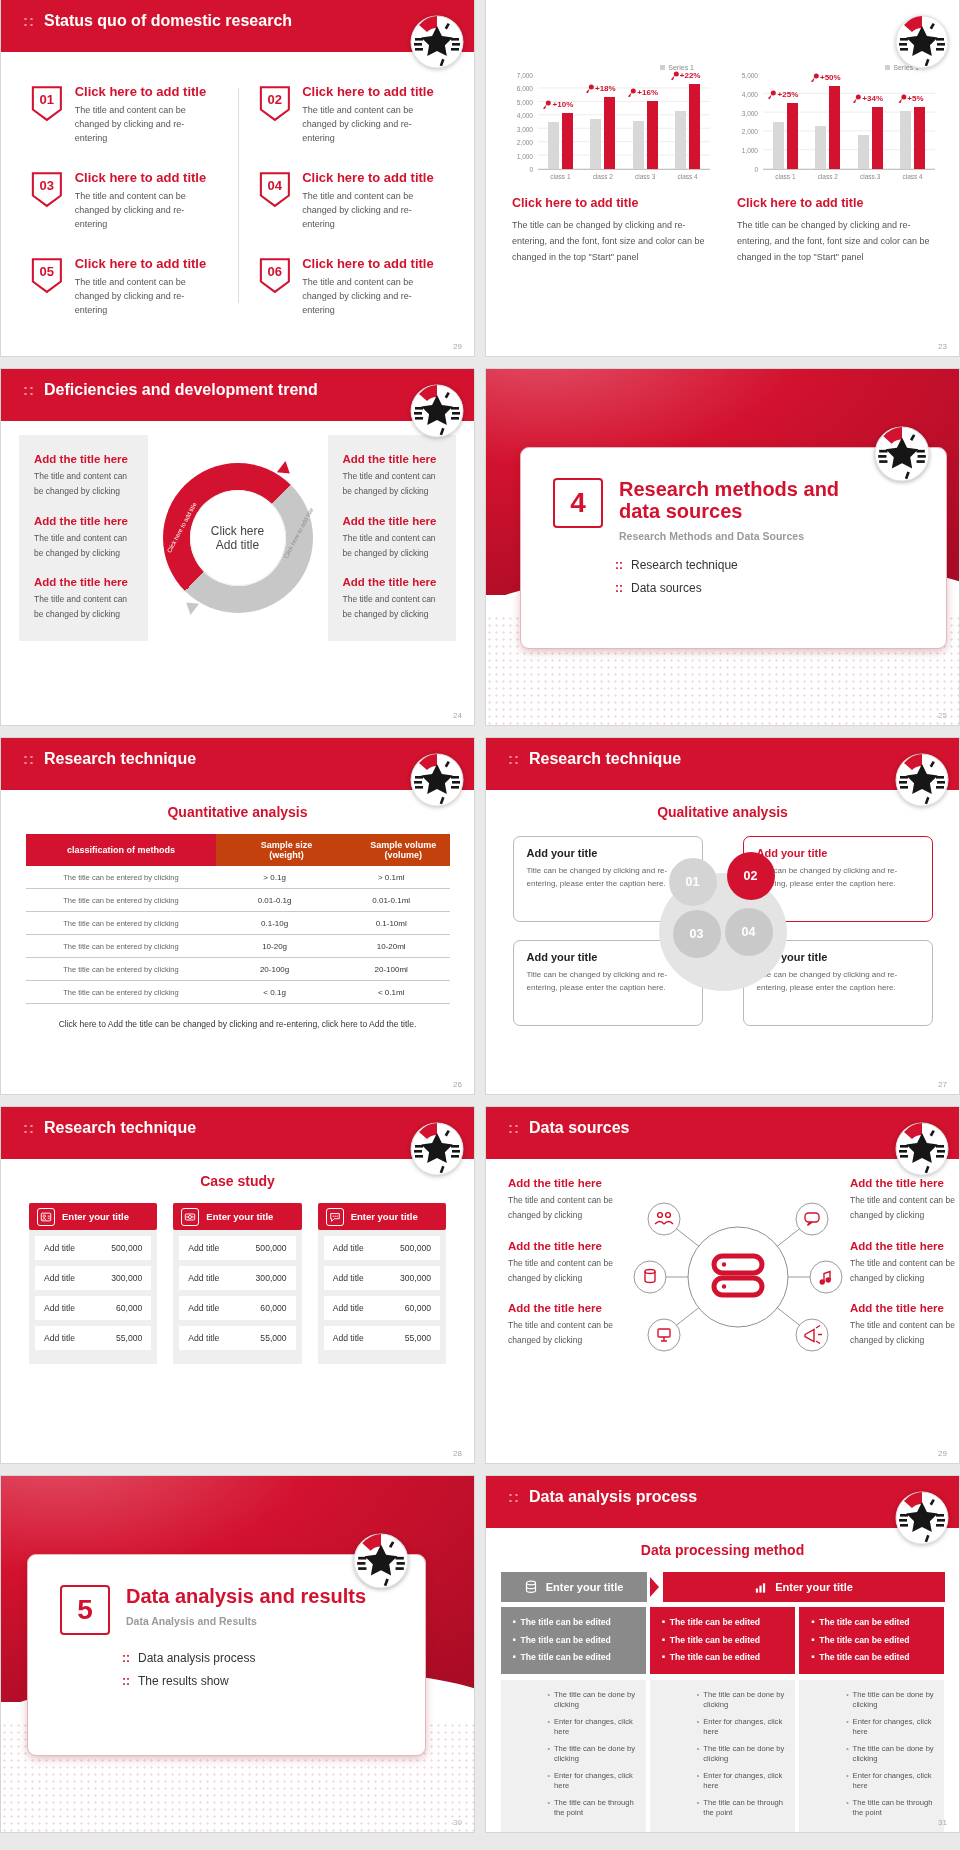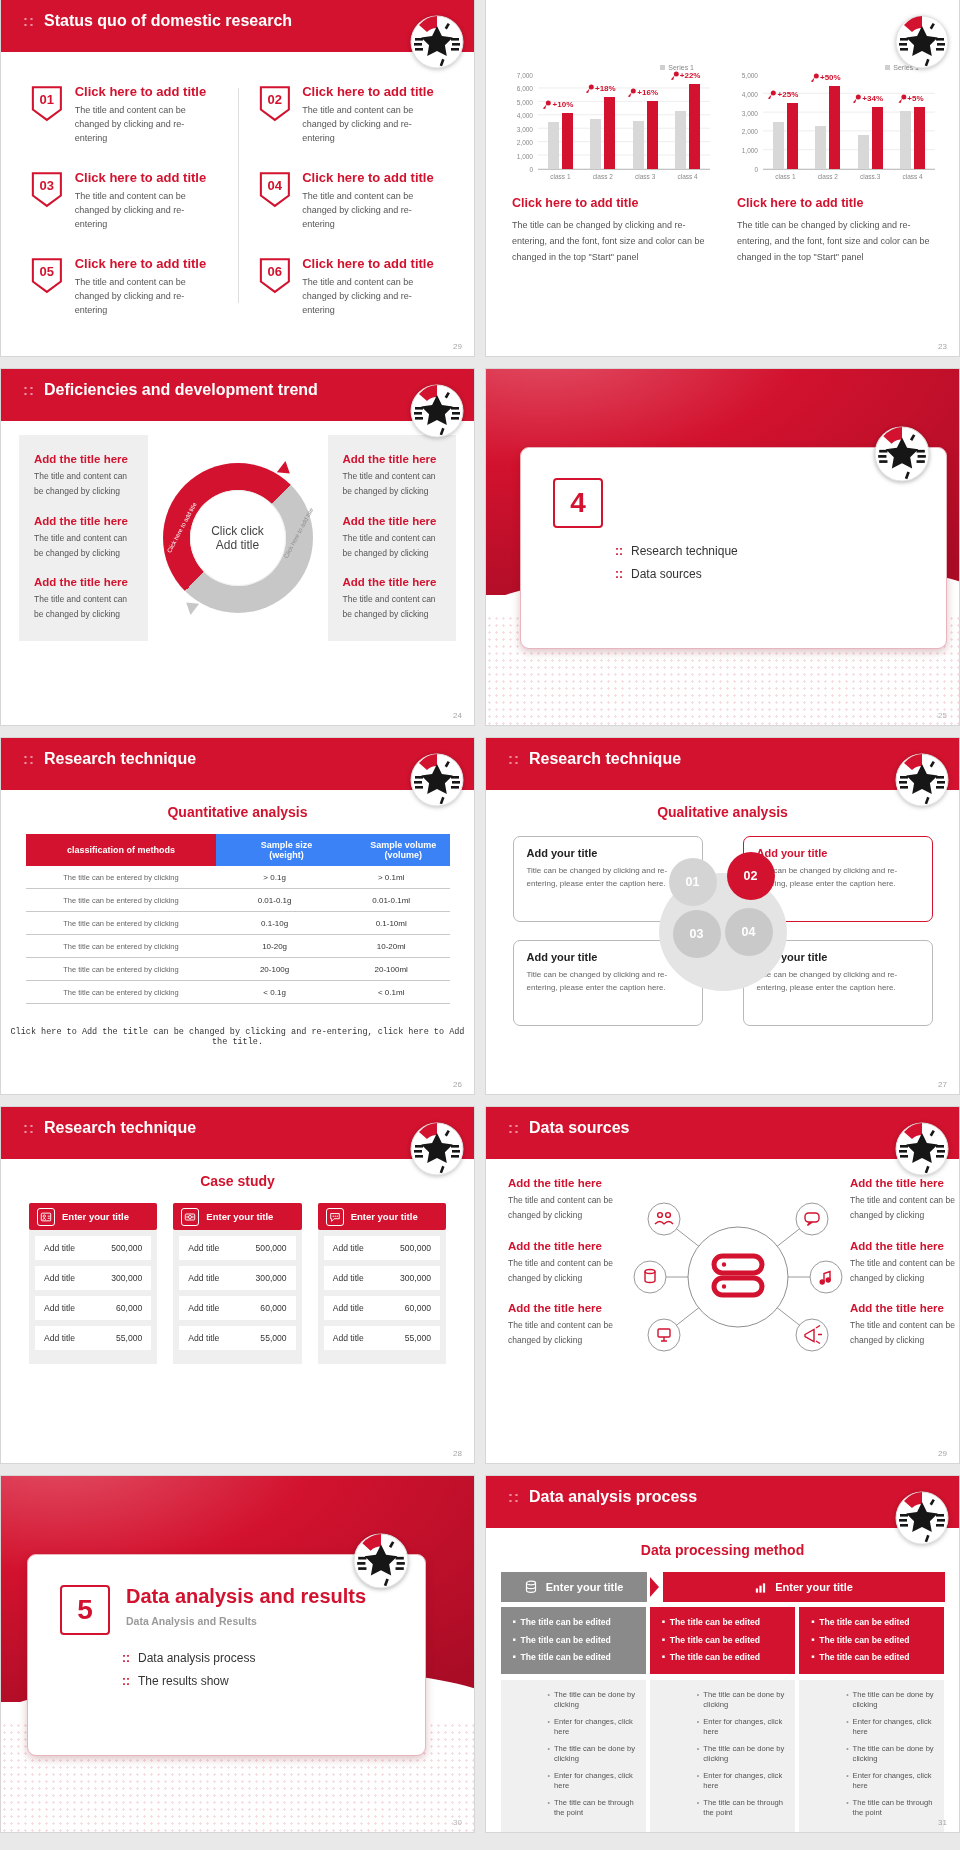--- a/index.html
+++ b/index.html
@@ -59,24 +59,24 @@
   .sec-sub{color:#9a9a9a;font-weight:bold;font-size:10.5px;margin-top:8px;}
   .sec-bullets{margin:16px 0 0 62px;}
   .sec-bullet{font-size:12px;color:#333;margin-bottom:9px;}
   .sec-bullet .colons{color:#d2122e;font-weight:bold;margin-right:8px;}
   .sec-page{position:absolute;right:12px;bottom:5px;font-size:8px;color:#b5b5b5;z-index:4;}
   
   .s5-title,.s6-title,.s7-title,.s10-title{text-align:center;color:#d2122e;font-weight:bold;font-size:14px;margin:24px 0 14px;}
   .s5-table{width:424px;margin:0 auto;border-collapse:collapse;text-align:center;}
   .s5-table th{font-size:9px;color:#fff;padding:6px 4px;font-weight:bold;}
   .s5-table th.h-red{background:#d2122e;}
-  .s5-table th.h-gray{background:#3b82f6;padding-left:28px;}
+  .s5-table th.h-gray{background:#c2410c;padding-left:28px;}
   .s5-table td{font-size:8px;color:#333;padding:6.5px 4px;border-bottom:1px solid #c9c9c9;}
   .s5-table td.c1{color:#666;font-size:7.5px;}
-  .s5-cap{text-align:center;font-size:8.5px;color:#333;margin-top:23px;font-family:Liberation Mono, monospace;}
+  .s5-cap{text-align:center;font-size:8.5px;color:#333;margin-top:15px;}
   
   .s6-wrap{position:relative;width:420px;margin:14px auto 0;height:196px;}
   .s6-card{position:absolute;width:190px;height:86px;border:1px solid #b9b9b9;border-radius:7px;box-sizing:border-box;padding:10px 13px;background:#fff;}
   .s6-card.accent{border-color:#d2122e;}
   .s6-card.accent .s6-h{color:#d2122e;}
   .card-0{left:0;top:2px;} .card-1{right:0;top:2px;} .card-2{left:0;top:106px;} .card-3{right:0;top:106px;}
   .s6-h{font-weight:bold;font-size:11px;color:#222;margin-bottom:5px;}
   .s6-b{font-size:8px;color:#666;line-height:1.65;}
   .s6-blob{position:absolute;left:50%;top:50%;width:128px;height:118px;transform:translate(-50%,-50%);background:#e4e4e4;border-radius:50%;z-index:1;}
   .s6-circle{position:absolute;width:48px;height:48px;border-radius:50%;color:#fff;font-weight:bold;font-size:12.5px;display:flex;align-items:center;justify-content:center;z-index:2;}
@@ -398,21 +398,21 @@
                    <div class="s3-body">The title and content can be changed by clicking</div>
               </div>
             </div>
         <div class="s3-mid">
           <div class="ring">
             <div class="arrow-r"></div>
             <div class="arrow-g"></div>
             <div class="arc-l">Click here to add title</div>
             <div class="arc-r">Click here to add title</div>
             <div class="ring-center">
-              <span>Click click</span>
+              <span>Click here</span>
               <span>Add title</span>
             </div>
           </div>
         </div>
         <div class="s3-col" id="s3-right">
               <div>
                 <div class="s3-title">Add the title here</div>
                    <div class="s3-body">The title and content can be changed by clicking</div>
               </div>
               <div>
@@ -443,20 +443,24 @@
                 <rect x="5" y="33" width="8" height="2.6"></rect>
  <rect x="41" y="23" width="8" height="2.6"></rect>
                 <rect x="42" y="28" width="8" height="2.6"></rect>
                 <rect x="41" y="33" width="8" height="2.6"></rect>
  <rect x="31" y="44" width="2.6" height="7" transform="rotate(20 32 47)"></rect>
                 <rect x="36" y="8" width="2.6" height="6" transform="rotate(30 37 11)"></rect>
               </g>
 </svg></div>
       <div class="sec-row">
         <div class="sec-num">4</div>
+        <div>
+          <div class="sec-title">Research methods and data sources</div>
+          <div class="sec-sub">Research Methods and Data Sources</div>
+        </div>
       </div>
       <div class="sec-bullets">
         <div class="sec-bullet"><span class="colons">::</span><span>Research technique</span></div>
         <div class="sec-bullet"><span class="colons">::</span><span>Data sources</span></div>
       </div>
     </div>
     <div class="sec-page">25</div>
   </div>
 
   <div class="slide">

